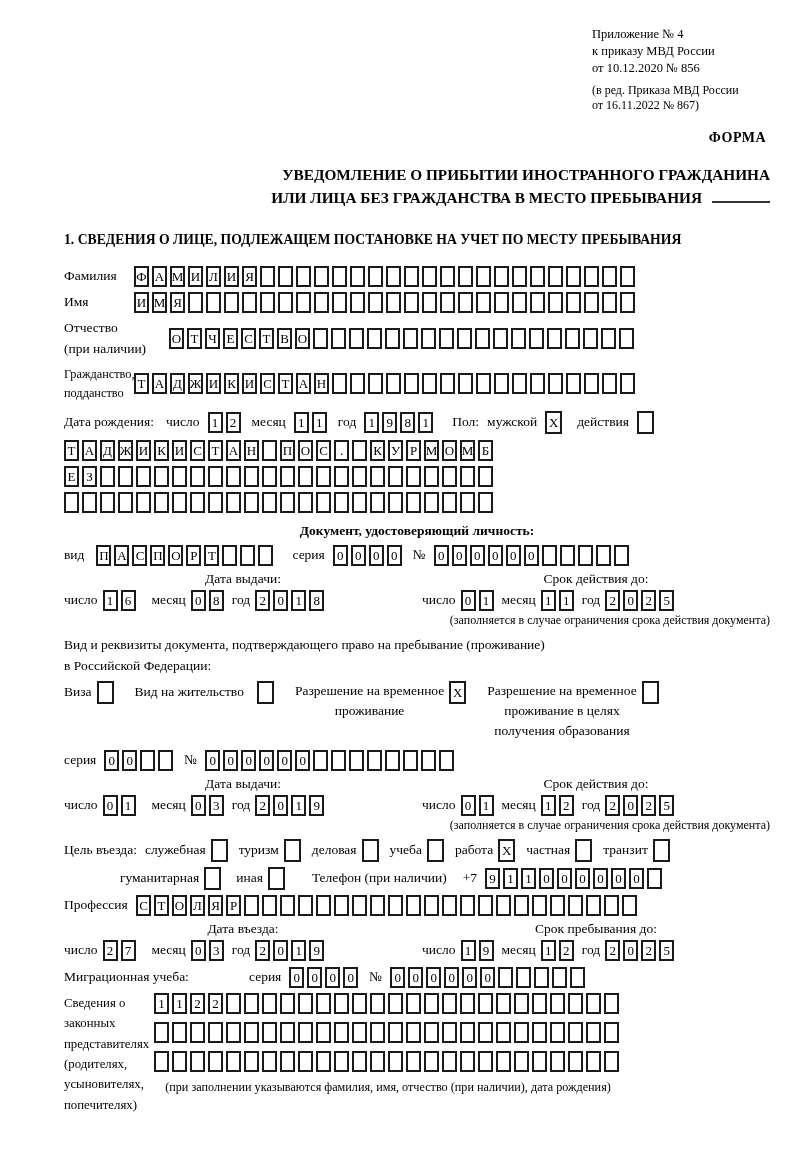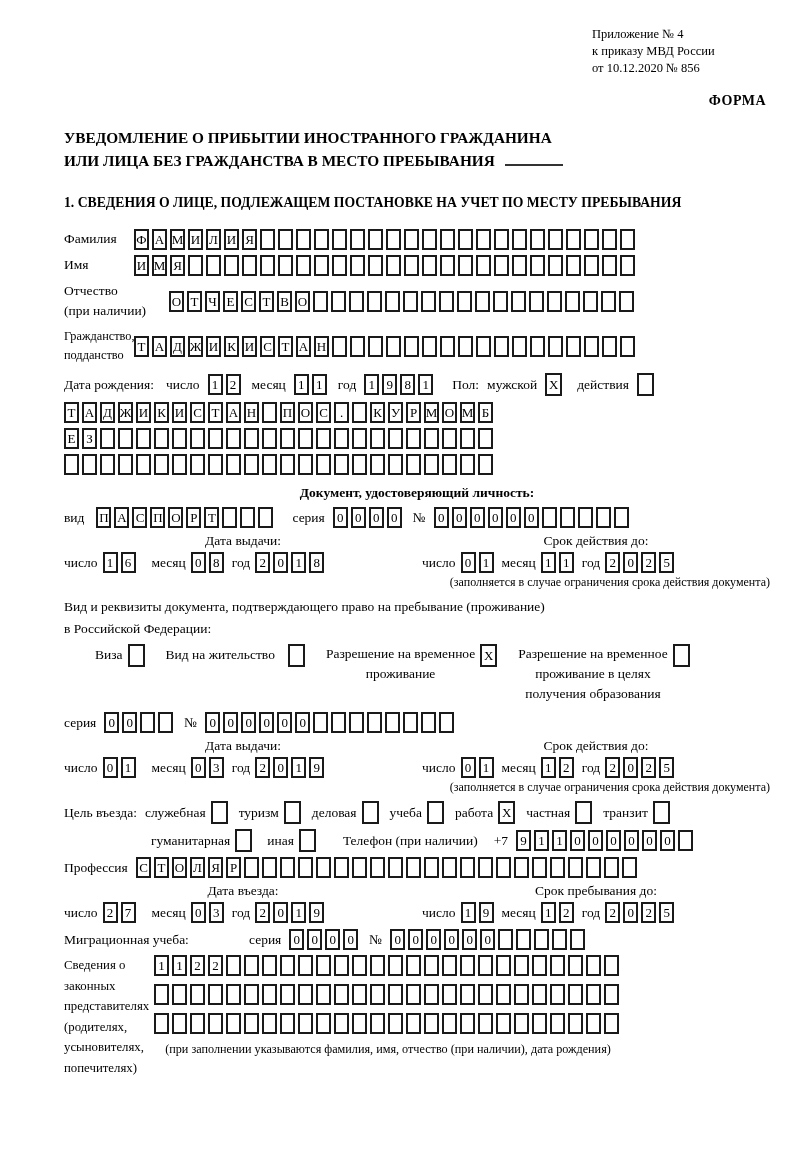--- a/index.html
+++ b/index.html
@@ -9,21 +9,21 @@
     background:#ffffff; color:#000;
     font-family:"Liberation Serif","DejaVu Serif",serif;
     font-size:13.5px;
   }
   .page { padding:26px 30px 16px 64px; height:100%; }
 
   
   .annex { margin-left:auto; width:178px; font-size:12.5px; line-height:1.35; }
   .annex-note { margin-top:6px; font-size:12px; line-height:1.3; }
   .forma { text-align:right; font-weight:bold; font-size:14px; margin-top:16px; padding-right:4px; letter-spacing:.5px; }
-  .title { text-align:left; font-weight:bold; font-size:15.3px; margin-top:18px; line-height:1.5; }
+  .title { text-align:right; font-weight:bold; font-size:15.3px; margin-top:18px; line-height:1.5; }
   .blank { display:inline-block; width:58px; border-bottom:2px solid #333; margin-left:10px; }
   .section { font-weight:bold; font-size:13.7px; margin-top:22px; margin-bottom:18px; }
 
   
   .row { display:flex; align-items:center; margin-bottom:5px; }
   .row-top { display:flex; align-items:center; margin-bottom:5px; }
   .lbl { flex:none; }
   .cells { display:flex; flex:none; }
   .cell {
     flex:none; width:15px; height:21px; border:2px solid #1a1a1a; margin-right:3px;
@@ -40,40 +40,44 @@
 
   .date-cols { display:flex; }
   .dcol-l { width:358px; flex:none; }
   .dcol-r { flex:1; }
   .dhead { text-align:center; margin-bottom:3px; }
   .drow { display:flex; align-items:center; gap:5px; }
   .note-row { text-align:right; font-size:12px; margin:2px 0 6px; white-space:nowrap; }
 
   .res-lines { line-height:1.6; margin-top:6px; }
   .res-row { display:flex; align-items:flex-start; margin-top:4px; margin-bottom:8px; }
-  .opt { display:flex; align-items:center; gap:5px;margin-left:31px; }
+  .opt { display:flex; align-items:center; gap:5px; }
   .cblock { text-align:center; line-height:1.5; }
   .gap8{margin-left:8px;} .gap12{margin-left:12px;} .gap16{margin-left:16px;} .gap18{margin-left:18px;} .gap24{margin-left:24px;} .gap45{margin-left:45px;}
 
   .purpose2 { margin-left:56px; }
 
   .reps { display:flex; margin-top:4px; }
   .reps-labels { width:90px; flex:none; font-size:12.8px; line-height:1.6; }
   .reps-cells .cells { margin-bottom:8px; }
   .reps-note { font-size:12.2px; text-align:center; margin-top:8px; white-space:nowrap; }
 </style>
 </head>
 <body>
 
 <div class="page">
 
   <div class="annex">
     <div>Приложение № 4</div>
     <div>к приказу МВД России</div>
     <div>от 10.12.2020 № 856</div>
+    <div class="annex-note">
+      <div>(в ред. Приказа МВД России</div>
+      <div>от 16.11.2022 № 867)</div>
+    </div>
   </div>
 
   <div class="forma">ФОРМА</div>
 
   <div class="title">
     <div>УВЕДОМЛЕНИЕ О ПРИБЫТИИ ИНОСТРАННОГО ГРАЖДАНИНА</div>
     <div><span>ИЛИ ЛИЦА БЕЗ ГРАЖДАНСТВА В МЕСТО ПРЕБЫВАНИЯ</span><span class="blank"></span></div>
   </div>
 
   <div class="section">1. СВЕДЕНИЯ О ЛИЦЕ, ПОДЛЕЖАЩЕМ ПОСТАНОВКЕ НА УЧЕТ ПО МЕСТУ ПРЕБЫВАНИЯ</div>

